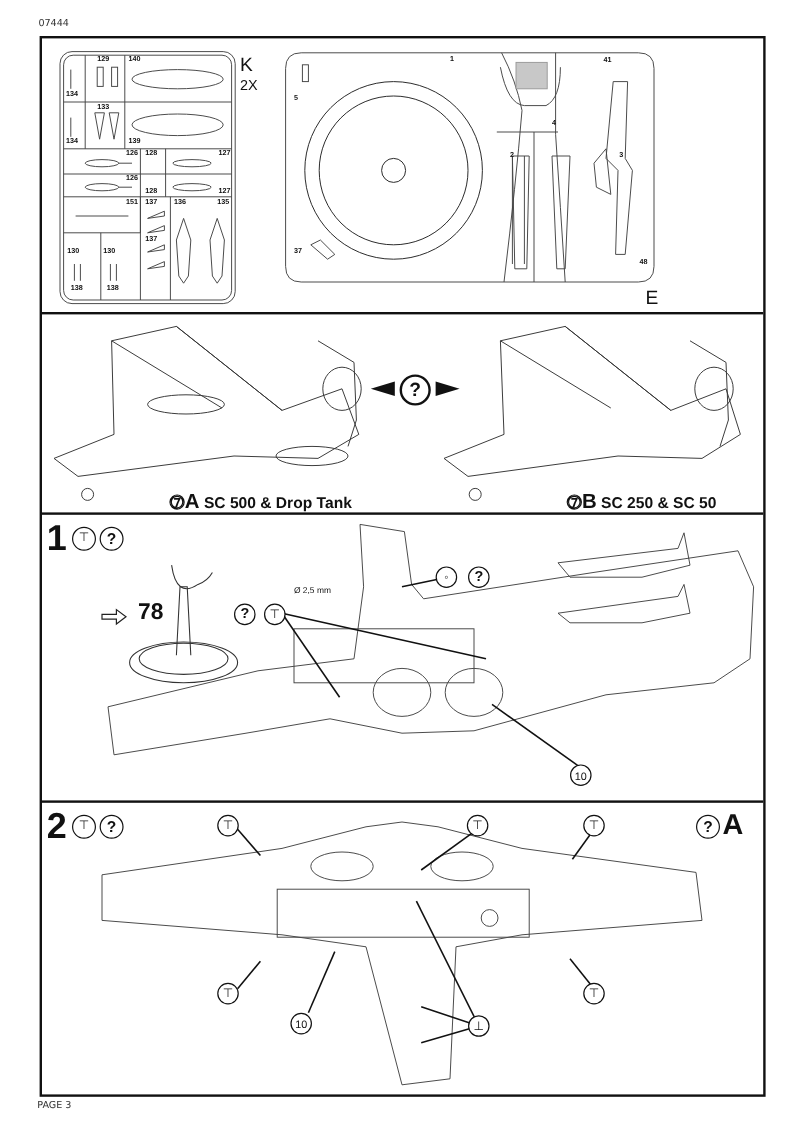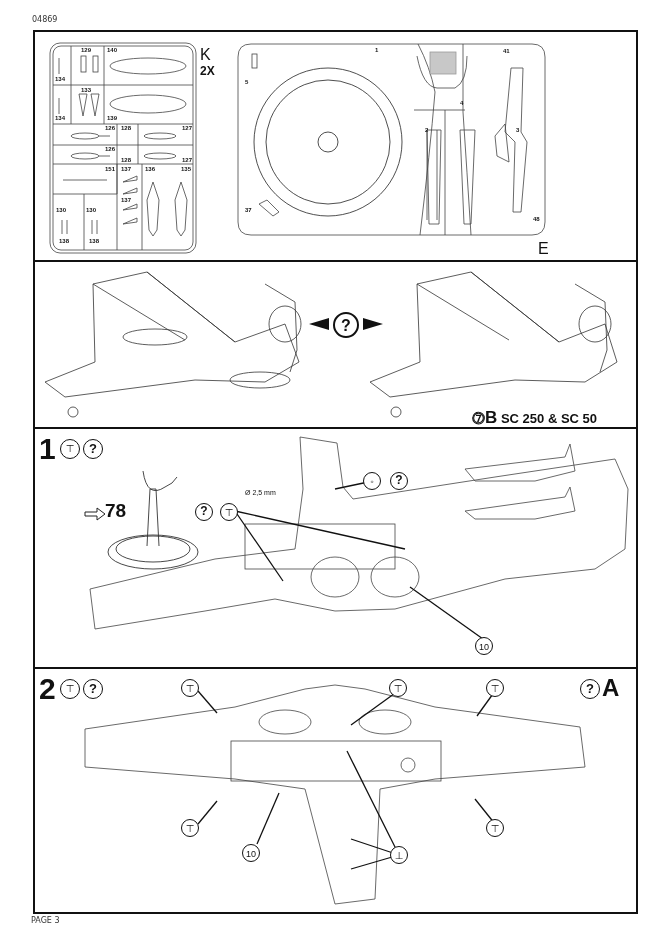--- a/index.html
+++ b/index.html
@@ -9,33 +9,33 @@
   .frame { position:absolute; left:33px; top:30px; width:601px; height:880px; border:2px solid #111; }
   .panel { position:absolute; left:0; width:601px; border-bottom:2px solid #111; box-sizing:border-box; }
   .panel:last-child { border-bottom:none; }
   #p-parts { top:0; height:230px; }
   #p-options { top:230px; height:167px; }
   #p-step1 { top:397px; height:240px; }
   #p-step2 { top:637px; height:243px; }
   svg { position:absolute; left:0; top:0; }
   .lbl { position:absolute; }
   .sprue-letter { font-size:16px; font-weight:400; }
-  .sprue-mult { font-size:12px; font-weight:700; }
+  .sprue-mult { font-size:12px; font-weight:400; }
   .stepnum { font-size:30px; font-weight:700; line-height:30px; }
   .optlabel { font-size:13px; font-weight:700; white-space:nowrap; }
   .optlabel .big { font-size:17px; }
   .refnum { font-size:19px; font-weight:700; }
   .tiny { font-size:6px; font-weight:700; }
   .drill { font-size:7px; }
   .callout { position:absolute; width:18px; height:18px; border:1.5px solid #111; border-radius:50%; background:#fff; font-size:10px; text-align:center; line-height:18px; box-sizing:border-box; }
 </style>
 </head>
 <body>
 
-<div class="docnum">04869</div>
+<div class="docnum">07444</div>
 
 <div class="frame">
 
   <div class="panel" id="p-parts">
     <svg width="601" height="230">
 
       <g fill="none" stroke="#444" stroke-width="0.8">
         <rect x="15" y="11" width="146" height="210" rx="10"></rect>
         <rect x="18" y="14" width="140" height="204" rx="8"></rect>
 
@@ -153,20 +153,24 @@
         <ellipse cx="560" cy="62" rx="16" ry="18"></ellipse>
         <circle cx="361" cy="150" r="5"></circle>
       </g>
       <g fill="#111">
         <path d="M274 62 L294 56 L294 68 Z"></path>
         <path d="M348 62 L328 56 L328 68 Z"></path>
       </g>
     </svg>
     <div class="callout" style="left:298px;top:50px;width:26px;height:26px;line-height:23px;font-size:16px;font-weight:700;border-width:2.5px;">?</div>
 
+    <div class="lbl optlabel" style="left:106px;top:146px;">
+      <span>⓻</span><span class="big">A</span>
+      <span>SC 500 &amp; Drop Tank</span>
+    </div>
     <div class="lbl optlabel" style="left:437px;top:146px;">
       <span>⓻</span><span class="big">B</span>
       <span>SC 250 &amp; SC 50</span>
     </div>
   </div>
 
   <div class="panel" id="p-step1">
     <svg width="601" height="240">
       <g fill="none" stroke="#333" stroke-width="0.9">
         <ellipse cx="118" cy="123" rx="45" ry="17"></ellipse>
@@ -188,21 +192,21 @@
         <line x1="338" y1="52" x2="300" y2="60"></line>
       </g>
       <g fill="none" stroke="#444" stroke-width="0.8">
         <path d="M430 40 L530 28 L535 15 L540 42 L500 52 L440 52 Z"></path>
         <path d="M430 82 L530 68 L535 58 L540 82 L500 90 L440 90 Z"></path>
       </g>
     </svg>
     <div class="lbl stepnum" style="left:4px;top:5px;">1</div>
     <div class="callout" style="left:25px;top:10px;width:20px;height:20px;">⊤</div>
     <div class="callout" style="left:48px;top:10px;width:20px;height:20px;font-weight:700;font-size:13px;line-height:18px;">?</div>
-    <div class="lbl refnum" style="left:70px;top:71px;">78</div>
+    <div class="lbl refnum" style="left:80px;top:71px;">78</div>
     <div class="callout" style="left:160px;top:74px;font-weight:700;font-size:12px;line-height:15px;">?</div>
     <div class="callout" style="left:185px;top:74px;">⊤</div>
     <div class="lbl drill" style="left:210px;top:60px;">Ø 2,5 mm</div>
     <div class="callout" style="left:328px;top:43px;">◦</div>
     <div class="callout" style="left:355px;top:43px;font-weight:700;font-size:12px;line-height:15px;">?</div>
     <div class="callout" style="left:440px;top:208px;font-size:9px;">10</div>
   </div>
 
   <div class="panel" id="p-step2">
     <svg width="601" height="243">

